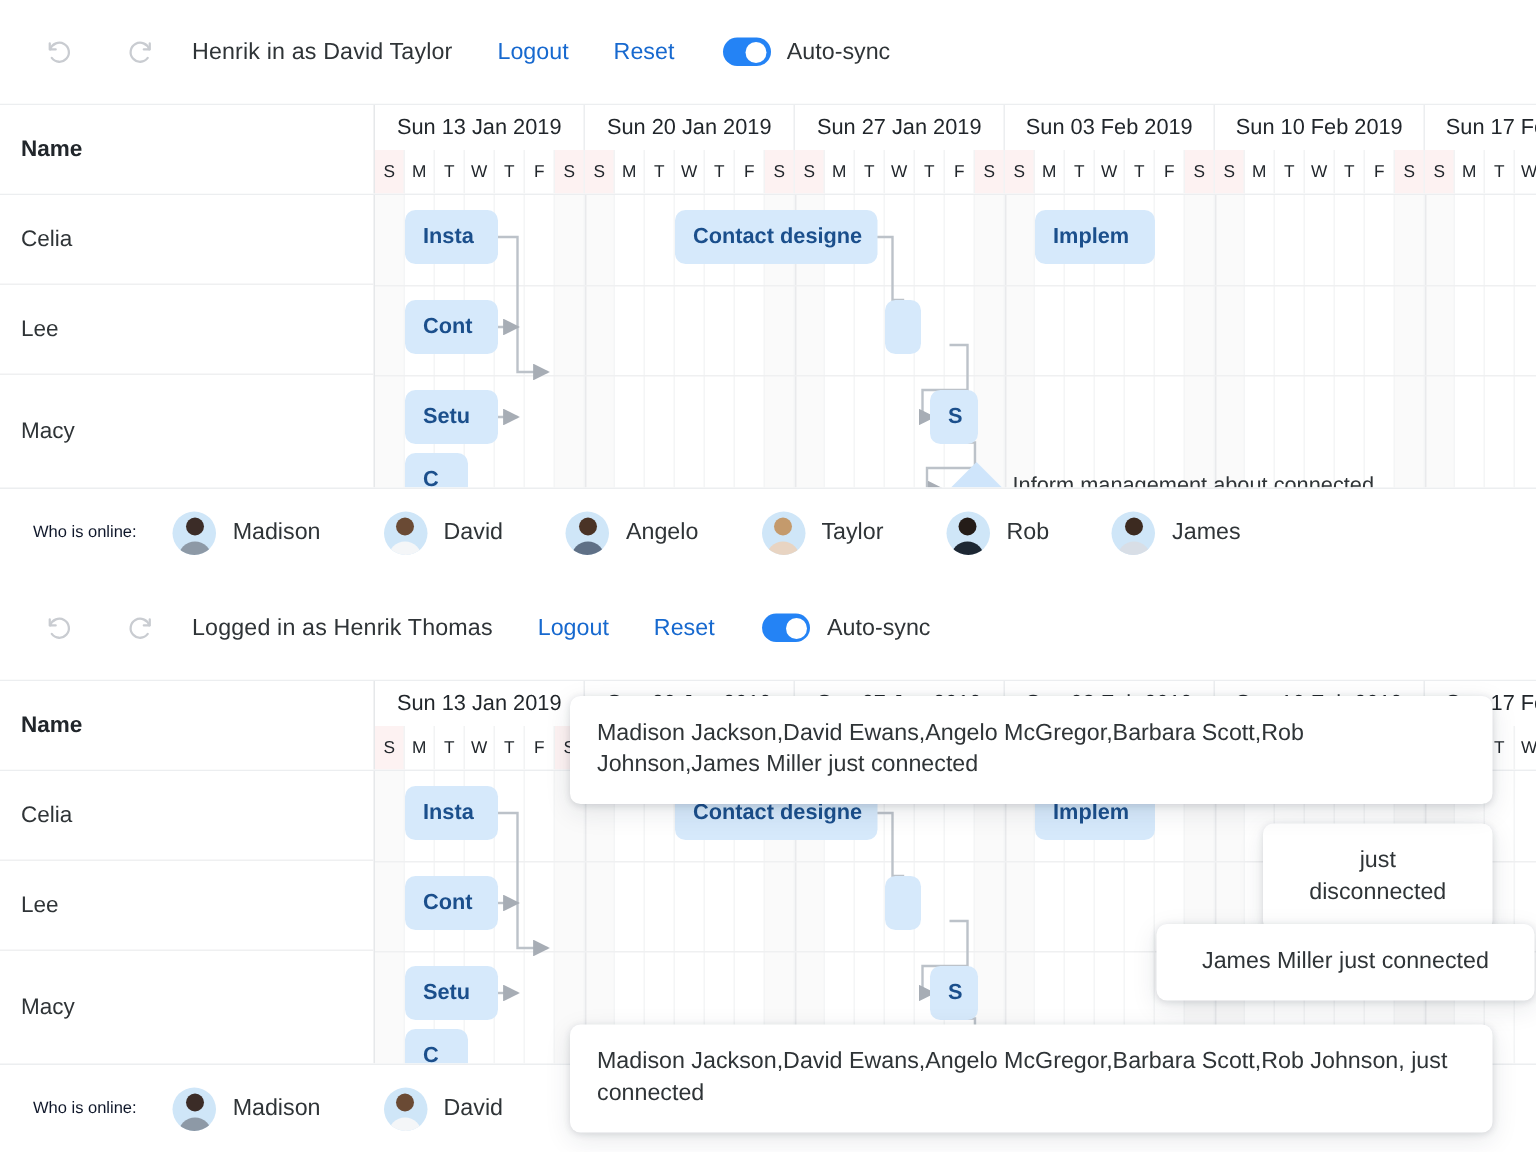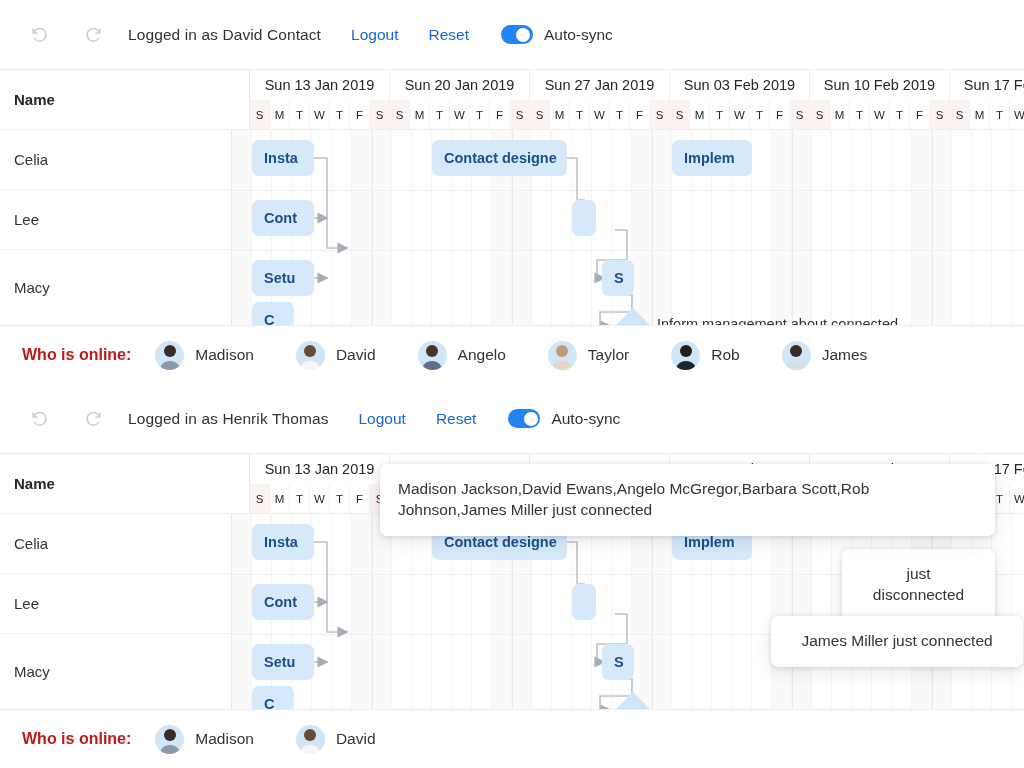--- a/index.html
+++ b/index.html
@@ -110,21 +110,21 @@
     width: 20px; flex: none;
     border-right: 1px solid #f2f3f4;
     display: flex; align-items: center; justify-content: center;
     font-size: 11.5px; color: #21262b;
     background: #fff;
   }
   .day-cell.weekend { background: #fdf2f2; }
 
   .gantt-body { position: relative; height: 196px; display: flex; }
   .rows-col {
-    width: 232px; flex: none;
+    width: 250px; flex: none;
     border-right: 1px solid #e6e8ea;
     background: #fff;
     position: relative; z-index: 3;
   }
   .row-label {
     display: flex; align-items: center;
     padding-left: 14px;
     font-size: 15px; color: #2f3437;
     border-bottom: 1px solid #eff0f1;
   }
@@ -177,21 +177,21 @@
   
   .online-bar {
     height: 59px;
     display: flex;
     align-items: center;
     padding-left: 22px;
     border-top: 1px solid #eceef0;
     background: #fff;
     position: relative; z-index: 4;
   }
-  .online-title { font-size: 16px; color: #b91c1c; margin-right: 24px; white-space: nowrap; font-weight: bold; }
+  .online-title { font-size: 11px; color: #0f172a; margin-right: 24px; white-space: nowrap; }
   .user-chip { display: flex; align-items: center; margin-right: 42px; }
   .avatar {
     width: 29px; height: 29px; border-radius: 50%;
     background: #cfe6f8;
     position: relative; overflow: hidden; flex: none;
   }
   .avatar .head {
     position: absolute; left: 50%; top: 4px;
     transform: translateX(-50%);
     width: 12px; height: 12px; border-radius: 50%;
@@ -229,21 +229,21 @@
           <path d="M4 5v5h5"></path>
             <path d="M4.5 10a8 8 0 1 1 1.2 7.2"></path>
         </svg>
       </button>
       <button class="icon-btn" aria-label="redo" style="margin-left:20px;">
         <svg width="19" height="19" viewBox="0 0 24 24" fill="none" stroke="currentColor" stroke-width="1.9" stroke-linecap="round" stroke-linejoin="round">
           <path d="M20 5v5h-5"></path>
             <path d="M19.5 10a8 8 0 1 0-1.2 7.2"></path>
         </svg>
       </button>
-      <span class="logged-label">Logged in as David Contact</span>
+      <span class="logged-label">Henrik in as David Taylor</span>
       <button class="link-btn">Logout</button>
       <button class="link-btn">Reset</button>
       <div class="toggle-wrap">
         <div class="toggle">
             <div class="knob"></div>
           </div>
         <span class="toggle-label">Auto-sync</span>
       </div>
     </div>
 
@@ -643,14 +643,15 @@
             </div>
             <span class="user-name">David</span>
           </div>
         </div>
     </div>
   </div>
 
   <div class="toast" style="left:842px; top:549px; width:153px; text-align:center;">just disconnected</div>
   <div class="toast" style="left:380px; top:464px; width:615px;">Madison Jackson,David Ewans,Angelo McGregor,Barbara Scott,Rob Johnson,James Miller just connected</div>
   <div class="toast" style="left:771px; top:616px; width:252px; text-align:center;">James Miller just connected</div>
+  <div class="toast" style="left:380px; top:683px; width:615px;">Madison Jackson,David Ewans,Angelo McGregor,Barbara Scott,Rob Johnson, just connected</div>
 
 </div>
 
 </body></html>

